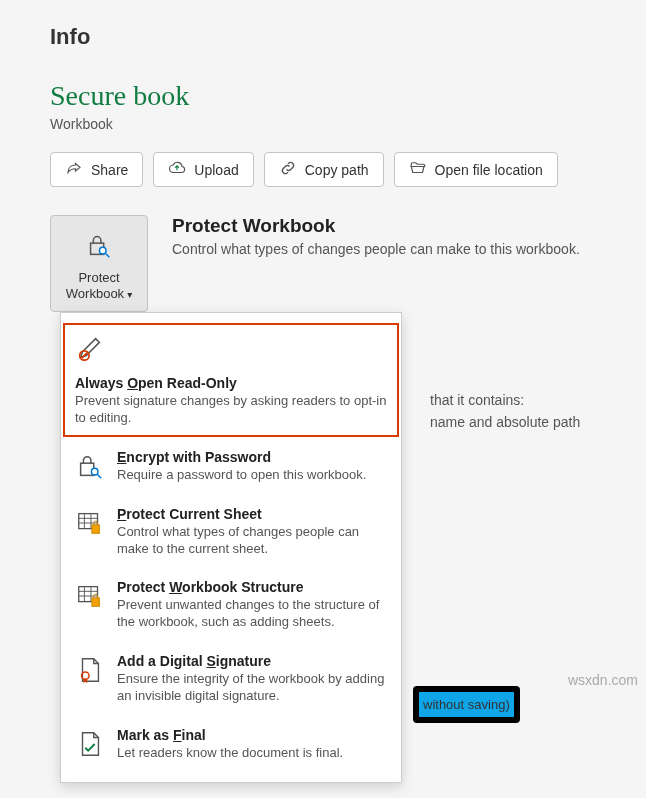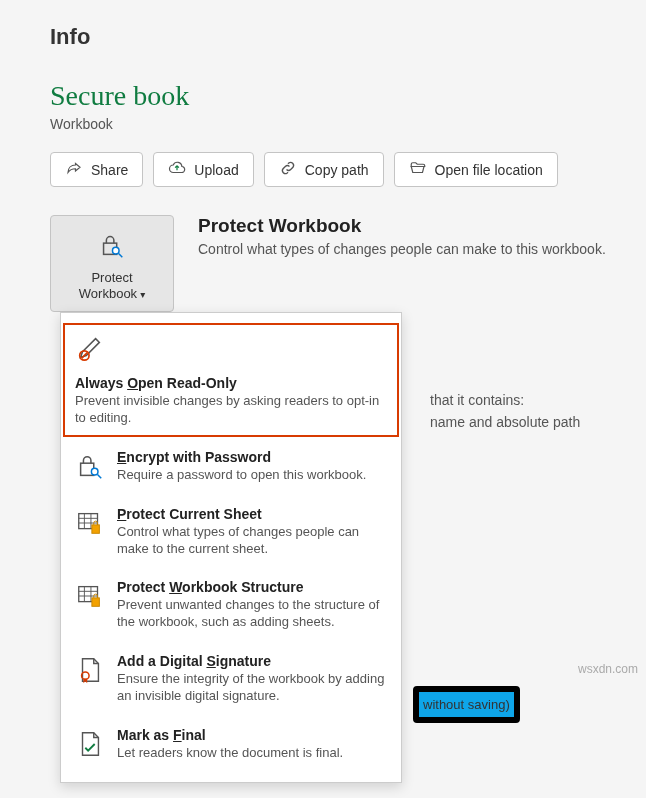--- a/index.html
+++ b/index.html
@@ -52,21 +52,21 @@
     .action-btn svg { width: 18px; height: 18px; flex-shrink: 0; }
     .info-row {
       display: flex;
       gap: 24px;
       align-items: flex-start;
     }
     .big-btn {
       background: #e6e6e6;
       border: 1px solid #c4c4c4;
       border-radius: 4px;
-      width: 124px;
+      width: 98px;
       padding: 14px 6px 10px 6px;
       text-align: center;
       cursor: pointer;
       display: flex;
       flex-direction: column;
       align-items: center;
     }
     .big-btn svg { width: 30px; height: 30px; }
     .big-btn-label {
       font-size: 13px;
@@ -143,23 +143,23 @@
       background: #0ea5e9;
       border: 6px solid #000000;
       border-radius: 4px;
       padding: 5px 4px;
       font-size: 13px;
       color: #333;
       z-index: 1;
     }
     .watermark {
       position: absolute;
-      bottom: 122px;
+      bottom: 110px;
       right: 8px;
-      font-size: 12px;
+      font-size: 14px;
       color: #aaa;
       z-index: 20;
     }
   </style>
 </head>
 <body>
 
 <div class="page-title">Info</div>
 
 <div class="doc-title">Secure book</div>
@@ -229,21 +229,21 @@
 
 <div class="dropdown" id="menu">
     <div class="menu-item highlight">
       <div class="menu-icon"><svg viewBox="0 0 32 32">
           <path d="M22 6L8 20l-2 6 6-2L26 10l-4-4z" fill="none" stroke="#555" stroke-width="1.6"></path>
           <circle cx="10" cy="24" r="5" fill="none" stroke="#d83b01" stroke-width="1.8"></circle>
           <line x1="7" y1="27" x2="13" y2="21" stroke="#d83b01" stroke-width="1.8"></line>
         </svg></div>
       <div class="menu-text">
         <div class="menu-title">Always <span class="underline">O</span>pen Read-Only</div>
-        <div class="menu-desc">Prevent invisible changes by asking readers to opt-in to editing.</div>
+        <div class="menu-desc">Prevent signature changes by asking readers to opt-in to editing.</div>
       </div>
     </div>
     <div class="menu-item">
       <div class="menu-icon"><svg viewBox="0 0 32 32">
           <rect x="6" y="13" width="14" height="13" stroke="#555" stroke-width="1.6" fill="none"></rect>
           <path d="M9 13v-3a4 4 0 018 0v3" stroke="#555" stroke-width="1.6" fill="none"></path>
           <circle cx="21" cy="22" r="3.5" stroke="#0078d4" stroke-width="1.6" fill="#fff"></circle>
           <path d="M24 25l4 4" stroke="#0078d4" stroke-width="1.6"></path>
         </svg></div>
       <div class="menu-text">

